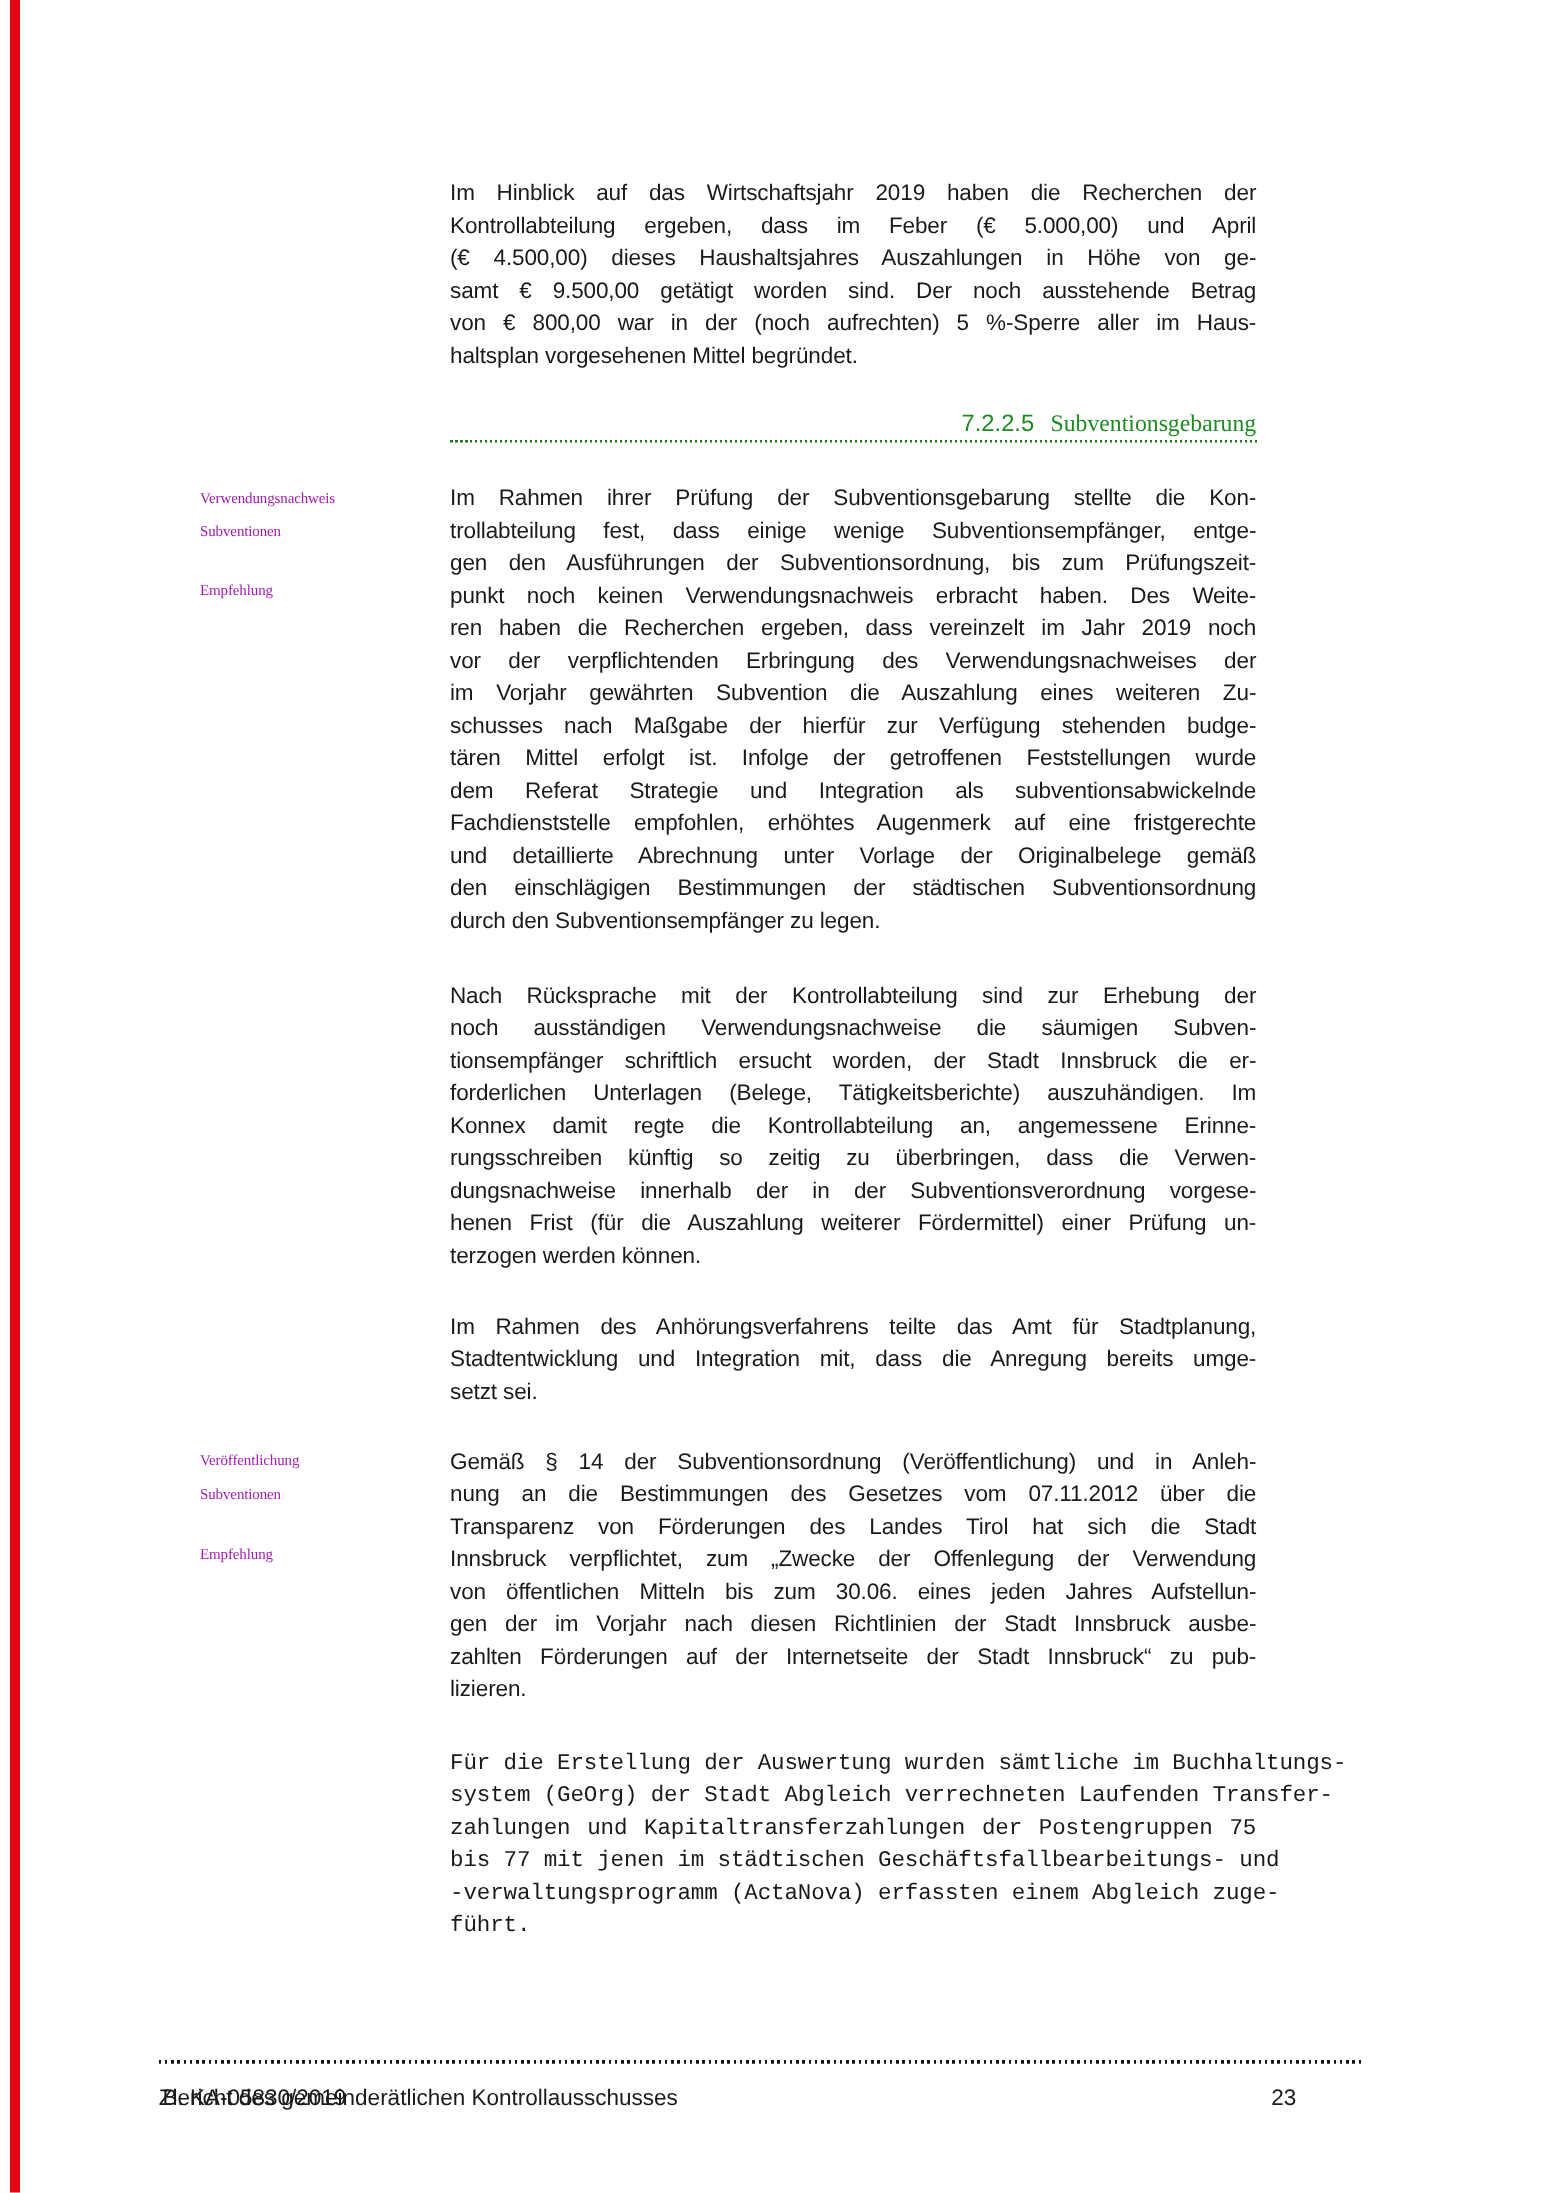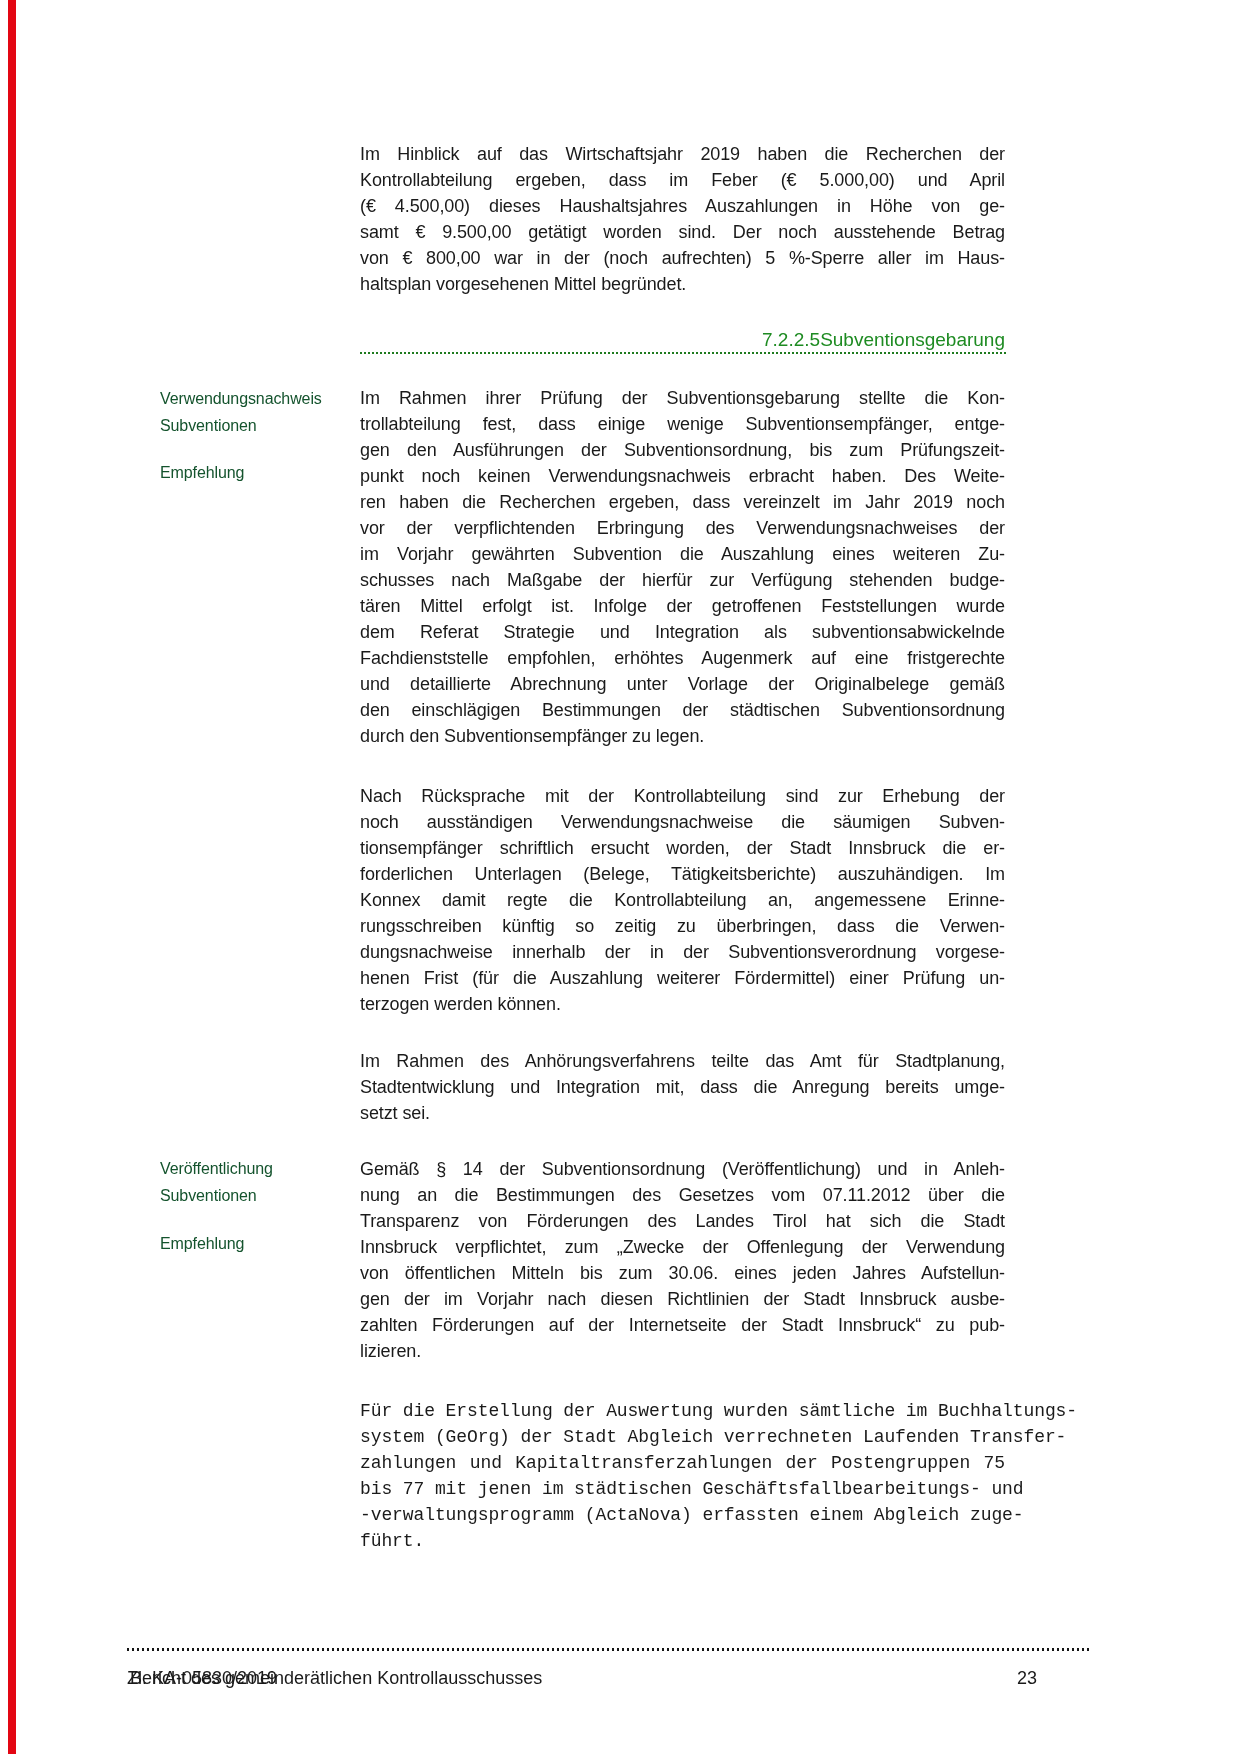--- a/index.html
+++ b/index.html
@@ -26,29 +26,30 @@
   .p2 { top: 385px; }
   .p3 { top: 783px; }
   .p4 { top: 1048px; }
   .p5 { top: 1156px; }
   .p6 { top: 1398px; font-family: Liberation Mono, monospace; }
   .heading {
     position: absolute; left: 360px; top: 327px; width: 645px;
     font-size: 19px; line-height: 26px;
     color: #1e8b22; text-align: right; white-space: nowrap;
   }
-  .heading .hlabel { margin-left: 0; }
+  .heading .hlabel { margin-left: 13px; font-family: Liberation Serif, serif; }
   .green-dots {
     position: absolute; left: 360px; top: 352px; width: 646px; height: 2px;
     background: repeating-linear-gradient(to right, #1e7a1e 0 2px, transparent 2px 4px);
   }
   .margin-label {
     position: absolute; left: 160px; width: 195px;
-    font-size: 16px; line-height: 27px; letter-spacing: -0.1px;
-    color: #14532d;
+    font-size: 12px; line-height: 27px; letter-spacing: -0.1px;
+    color: #a21caf;
+    font-family: Liberation Serif, serif;
   }
   .sline { text-align: left; }
   .ml1  { top: 385px; }
   .ml1e { top: 459px; }
   .ml2  { top: 1155px; }
   .ml2e { top: 1230px; }
   .footer-dots {
     position: absolute; left: 127px; top: 1648px; width: 963px; height: 3px;
     background: repeating-linear-gradient(to right, #141414 0 2px, transparent 2px 5px);
   }

